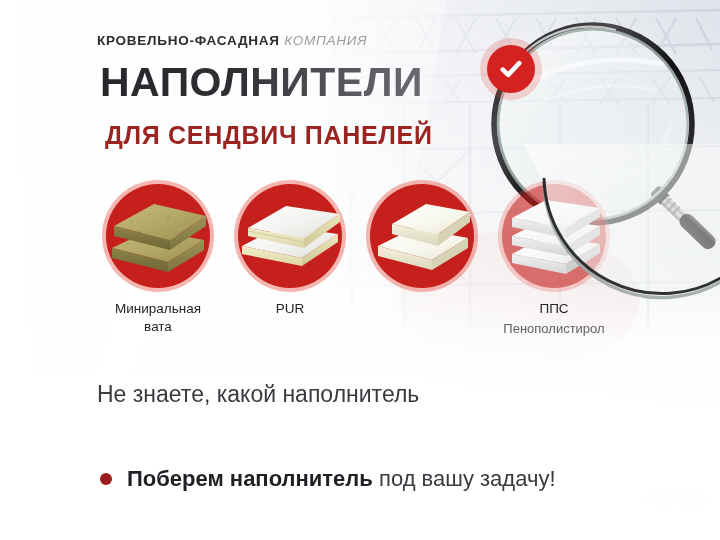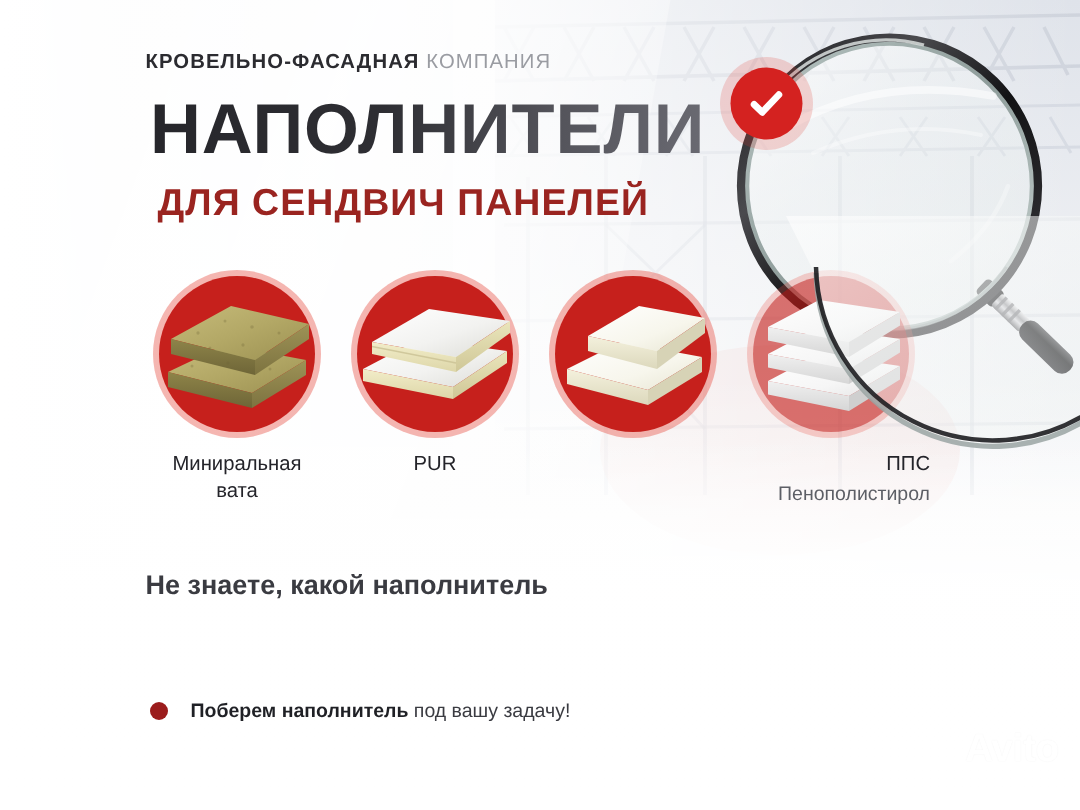--- a/index.html
+++ b/index.html
@@ -42,25 +42,25 @@
     pointer-events: none;
   }
 
   
   .kicker {
     position: absolute; left: 97px; top: 33px;
     font-size: 13.5px; letter-spacing: .055em;
     white-space: nowrap;
   }
   .kicker .k-strong { font-weight: 700; color: #2b2b30; }
-  .kicker .k-light  { font-weight: 400; color: #9a9ca2; }
+  .kicker .k-light  { font-weight: 400; color: #9a9ca2; font-style: italic; }
 
   .title {
     position: absolute; left: 100px; top: 62px;
-    font-size: 47px; font-weight: 700;
+    font-size: 41px; font-weight: 700;
     letter-spacing: .012em;
     line-height: 1;
     background: linear-gradient(95deg, #26262b 0%, #2e2e33 42%, #53535a 72%, #6a6a72 100%);
     -webkit-background-clip: text; background-clip: text;
     -webkit-text-fill-color: transparent; color: transparent;
     white-space: nowrap;
   }
 
   .subtitle {
     position: absolute; left: 105px; top: 121px;
@@ -86,21 +86,21 @@
 
   
   .products {
     position: absolute; left: 84px; top: 184px;
     width: 560px; height: 170px;
   }
   .product {
     position: absolute; top: 0; width: 132px; text-align: center;
   }
   .p1 { left: 8px; }  .p2 { left: 140px; }
-  .p3 { left: 272px; } .p4 { left: 404px; text-align: right; }
+  .p3 { left: 272px; } .p4 { left: 404px; }
 
   .disc {
     position: relative;
     width: 104px; height: 104px; margin: 0 auto;
   }
   .disc .ring {
     position: absolute; inset: 0; border-radius: 50%;
     background: #c6201c;
     box-shadow: 0 0 0 4px rgba(232,80,70,.42);
   }
@@ -121,32 +121,32 @@
   
   .glass-over {
     position: absolute; left: 440px; top: -40px;
     width: 210px; height: 200px; pointer-events: none; z-index: 3;
   }
   .glass-over svg { width: 100%; height: 100%; display: block; }
 
   
   .question {
     position: absolute; left: 97px; top: 378px;
-    font-size: 18px; font-weight: 700; color: #3a3b41;
+    font-size: 23px; font-weight: 400; color: #3a3b41;
     line-height: 1.42;
   }
   .cta {
     position: absolute; left: 100px; top: 466px;
     display: flex; align-items: center; gap: 15px;
   }
   .cta .dot {
     width: 12px; height: 12px; border-radius: 50%;
     background: #9b1c1c; flex: 0 0 auto;
   }
-  .cta .cta-text { font-size: 13px; color: #3a3b41; white-space: nowrap; }
+  .cta .cta-text { font-size: 22px; color: #3a3b41; white-space: nowrap; }
   .cta .cta-text b { font-weight: 700; color: #1f2025; }
 
   
   .watermark {
     position: absolute; right: 14px; bottom: 26px;
     display: flex; align-items: center; gap: 6px;
     opacity: .55; pointer-events: none;
   }
   .watermark .wm-dots { width: 26px; height: 26px; }
   .watermark .wm-text {

